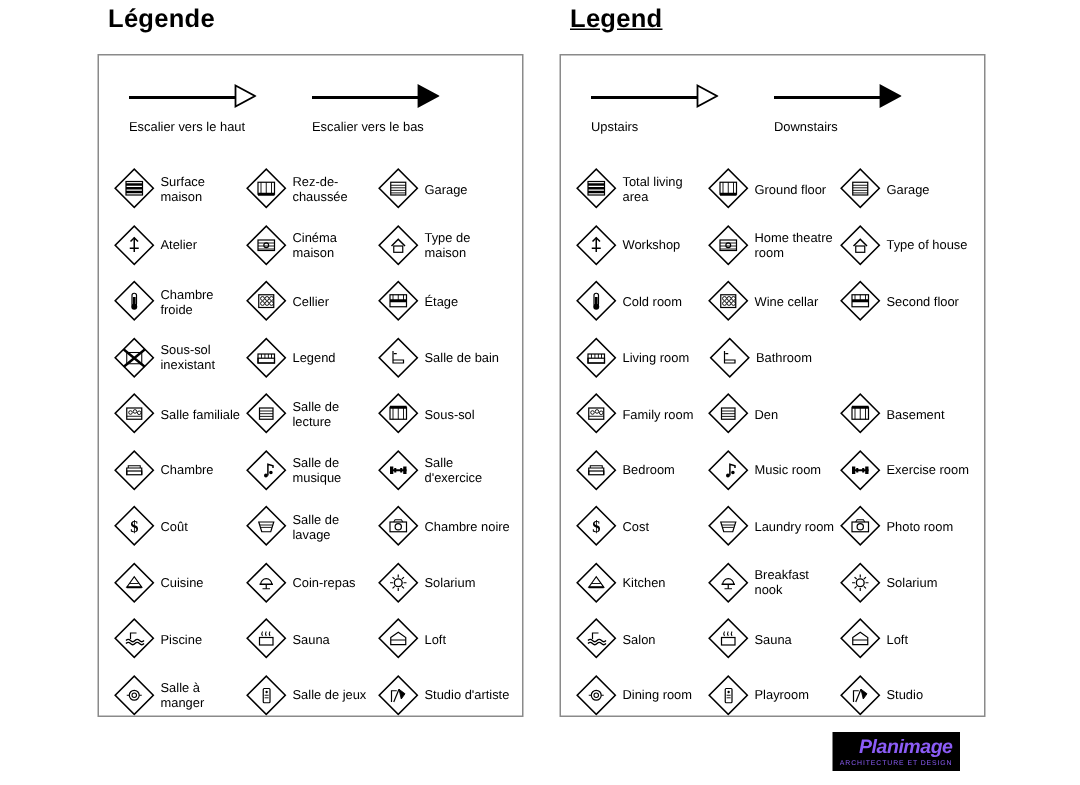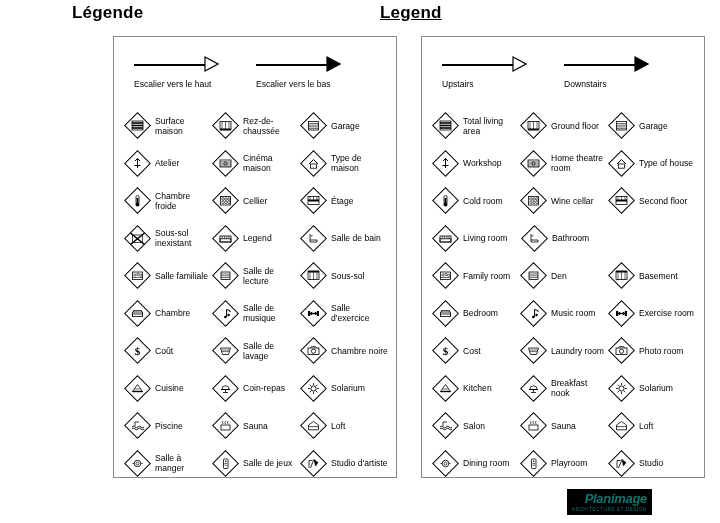--- a/index.html
+++ b/index.html
@@ -12,31 +12,29 @@
     background: #ffffff;
     font-family: "Liberation Sans", sans-serif;
     color: #000000;
     overflow: hidden;
     position: relative;
   }
   .page {
     position: relative;
     width: 652px;
     height: 523px;
-    padding-left: 12px;
   }
   .panel {
     position: absolute;
     top: 36px;
     width: 284px;
     height: 442px;
     border: 1px solid #8a8a8a;
     box-sizing: border-box;
     background: #fff;
-    margin-left: 48px;
   }
   .panel-fr { left: 65px; }
   .panel-en { left: 373px; }
 
   .panel-title {
     position: absolute;
     top: 3px;
     font-size: 17px;
     font-weight: bold;
     letter-spacing: 0.2px;
@@ -161,21 +159,21 @@
     letter-spacing: -0.3px;
   }
   .credit-sub {
     font-size: 4.6px;
     letter-spacing: 0.6px;
     margin-top: 1px;
   }
   .credit-box {
     display: inline-block;
     background: #000;
-    color: #0f766e;
+    color: #8b5cf6;
     padding: 2px 5px 3px 5px;
   }
 </style>
 </head>
 <body>
 
 <div class="page">
 
   <div class="panel-title title-fr">Légende</div>
   <div class="panel-title title-en">Legend</div>

